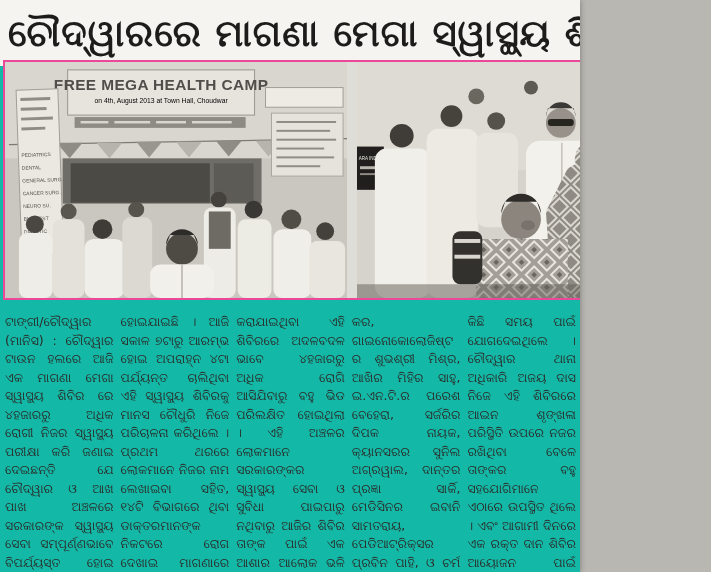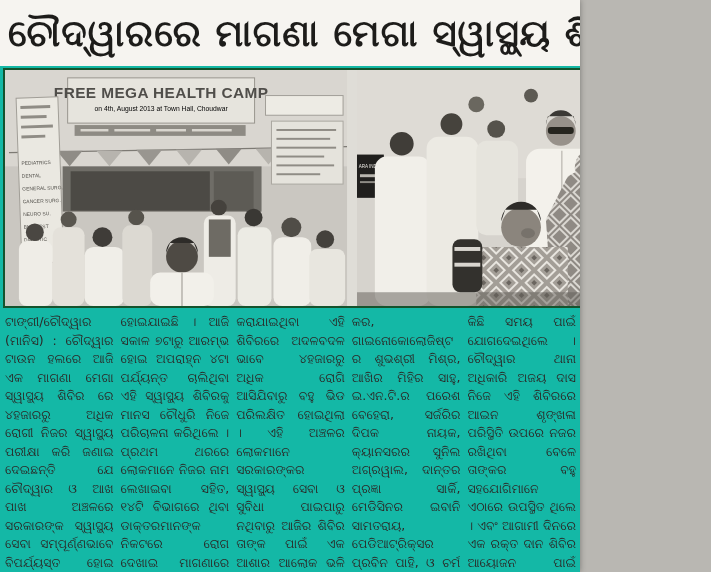--- a/index.html
+++ b/index.html
@@ -10,22 +10,22 @@
   }
   .headline-band{
     position:absolute;top:0;left:0;right:0;height:66px;
     background:#f6f4f0;display:flex;align-items:center;padding-left:8px;box-sizing:border-box;
   }
   .headline{
     font-size:37px;font-weight:bold;color:#1d1c1a;letter-spacing:1px;
     white-space:nowrap;line-height:1;
   }
   .photo-frame{
-    position:absolute;top:68px;left:3px;width:705px;height:240px;
-    border:2px solid #14532d;box-sizing:border-box;background:#cdcac4;
+    position:absolute;top:60px;left:3px;width:705px;height:240px;
+    border:2px solid #ec4899;box-sizing:border-box;background:#cdcac4;
   }
   .photo-frame svg{display:block;width:100%;height:100%;}
   .article{
     position:absolute;top:313px;left:5px;right:4px;bottom:2px;
     display:flex;gap:7px;
   }
   .article .col{flex:1 1 0;overflow:hidden;}
   .article p{
     margin:0;font-size:12.5px;line-height:18.5px;color:#2b2927;
     text-align:justify;word-break:break-word;hyphens:auto;

